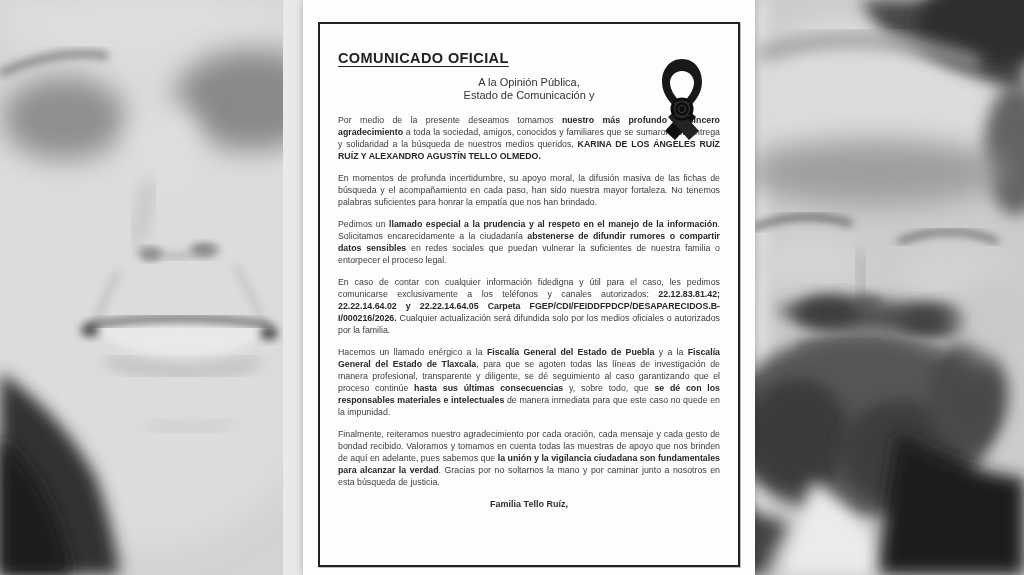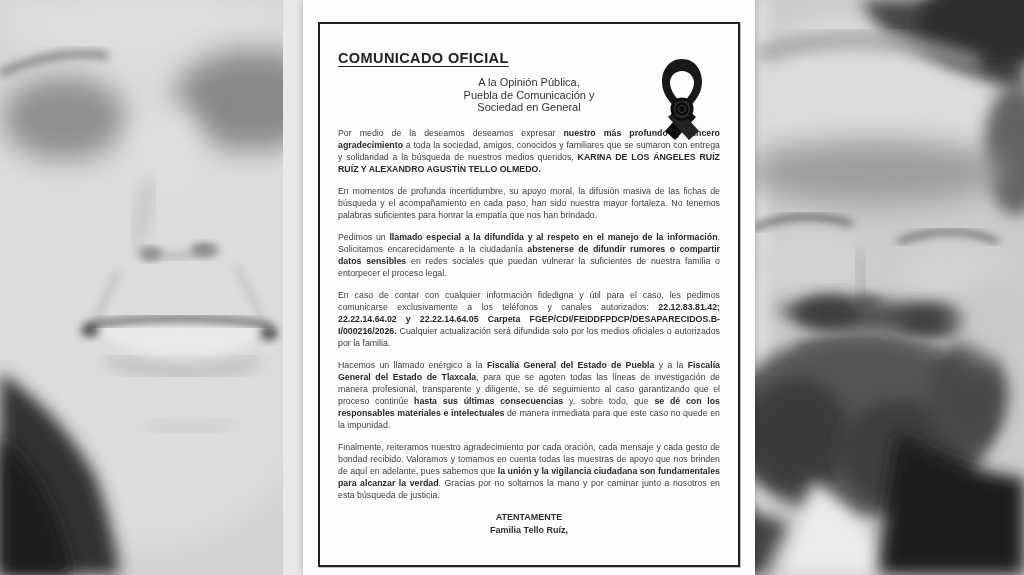--- a/index.html
+++ b/index.html
@@ -146,35 +146,33 @@
             <circle cx="26" cy="51" r="3.6" fill="none" stroke="#353535" stroke-width="1.4"></circle>
             <path d="M18,46 Q26,40 34,46" stroke="#2a2a2a" stroke-width="1.4" fill="none"></path>
             <path d="M18,57 Q26,62 34,57" stroke="#2a2a2a" stroke-width="1.4" fill="none"></path>
           </svg>
         </div>
 
         <h1 class="doc-title">COMUNICADO OFICIAL</h1>
 
         <div class="recipients">
           <div>A la Opinión Pública,</div>
-          <div>Puebla de Comunicación y</div>
-          <div>Sociedad en General</div>
+          <div>Estado de Comunicación y</div>
         </div>
 
         <div class="bodytext">
-            <p><span>Por medio de la deseamos deseamos expresar </span><b>nuestro más profundo y sincero agradecimiento</b><span> a toda la sociedad, amigos, conocidos y familiares que se sumaron con entrega y solidaridad a la búsqueda de nuestros medios queridos, </span><b>KARINA DE LOS ÁNGELES RUÍZ RUÍZ Y ALEXANDRO AGUSTÍN TELLO OLMEDO.</b></p>
+            <p><span>Por medio de la presente deseamos tomamos </span><b>nuestro más profundo y sincero agradecimiento</b><span> a toda la sociedad, amigos, conocidos y familiares que se sumaron con entrega y solidaridad a la búsqueda de nuestros medios queridos, </span><b>KARINA DE LOS ÁNGELES RUÍZ RUÍZ Y ALEXANDRO AGUSTÍN TELLO OLMEDO.</b></p>
             <p><span>En momentos de profunda incertidumbre, su apoyo moral, la difusión masiva de las fichas de búsqueda y el acompañamiento en cada paso, han sido nuestra mayor fortaleza. No tenemos palabras suficientes para honrar la empatía que nos han brindado.</span></p>
-            <p><span>Pedimos un </span><b>llamado especial a la difundida y al respeto en el manejo de la información</b><span>. Solicitamos encarecidamente a la ciudadanía </span><b>abstenerse de difundir rumores o compartir datos sensibles</b><span> en redes sociales que puedan vulnerar la suficientes de nuestra familia o entorpecer el proceso legal.</span></p>
+            <p><span>Pedimos un </span><b>llamado especial a la prudencia y al respeto en el manejo de la información</b><span>. Solicitamos encarecidamente a la ciudadanía </span><b>abstenerse de difundir rumores o compartir datos sensibles</b><span> en redes sociales que puedan vulnerar la suficientes de nuestra familia o entorpecer el proceso legal.</span></p>
             <p><span>En caso de contar con cualquier información fidedigna y útil para el caso, les pedimos comunicarse exclusivamente a los teléfonos y canales autorizados: </span><b>22.12.83.81.42; 22.22.14.64.02 y 22.22.14.64.05 Carpeta FGEP/CDI/FEIDDFPDCP/DESAPARECIDOS.B-I/000216/2026.</b><span> Cualquier actualización será difundida solo por los medios oficiales o autorizados por la familia.</span></p>
             <p><span>Hacemos un llamado enérgico a la </span><b>Fiscalía General del Estado de Puebla</b><span> y a la </span><b>Fiscalía General del Estado de Tlaxcala</b><span>, para que se agoten todas las líneas de investigación de manera profesional, transparente y diligente, se dé seguimiento al caso garantizando que el proceso continúe </span><b>hasta sus últimas consecuencias</b><span> y, sobre todo, que </span><b>se dé con los responsables materiales e intelectuales</b><span> de manera inmediata para que este caso no quede en la impunidad.</span></p>
             <p><span>Finalmente, reiteramos nuestro agradecimiento por cada oración, cada mensaje y cada gesto de bondad recibido. Valoramos y tomamos en cuenta todas las muestras de apoyo que nos brinden de aquí en adelante, pues sabemos que </span><b>la unión y la vigilancia ciudadana son fundamentales para alcanzar la verdad</b><span>. Gracias por no soltarnos la mano y por caminar junto a nosotros en esta búsqueda de justicia.</span></p>
           </div>
 
         <div class="signature">
-          <div>ATENTAMENTE</div>
           <div>Familia Tello Ruíz,</div>
 
         </div>
 
       </div>
     </div>
   </div>
 
 </div>
 

